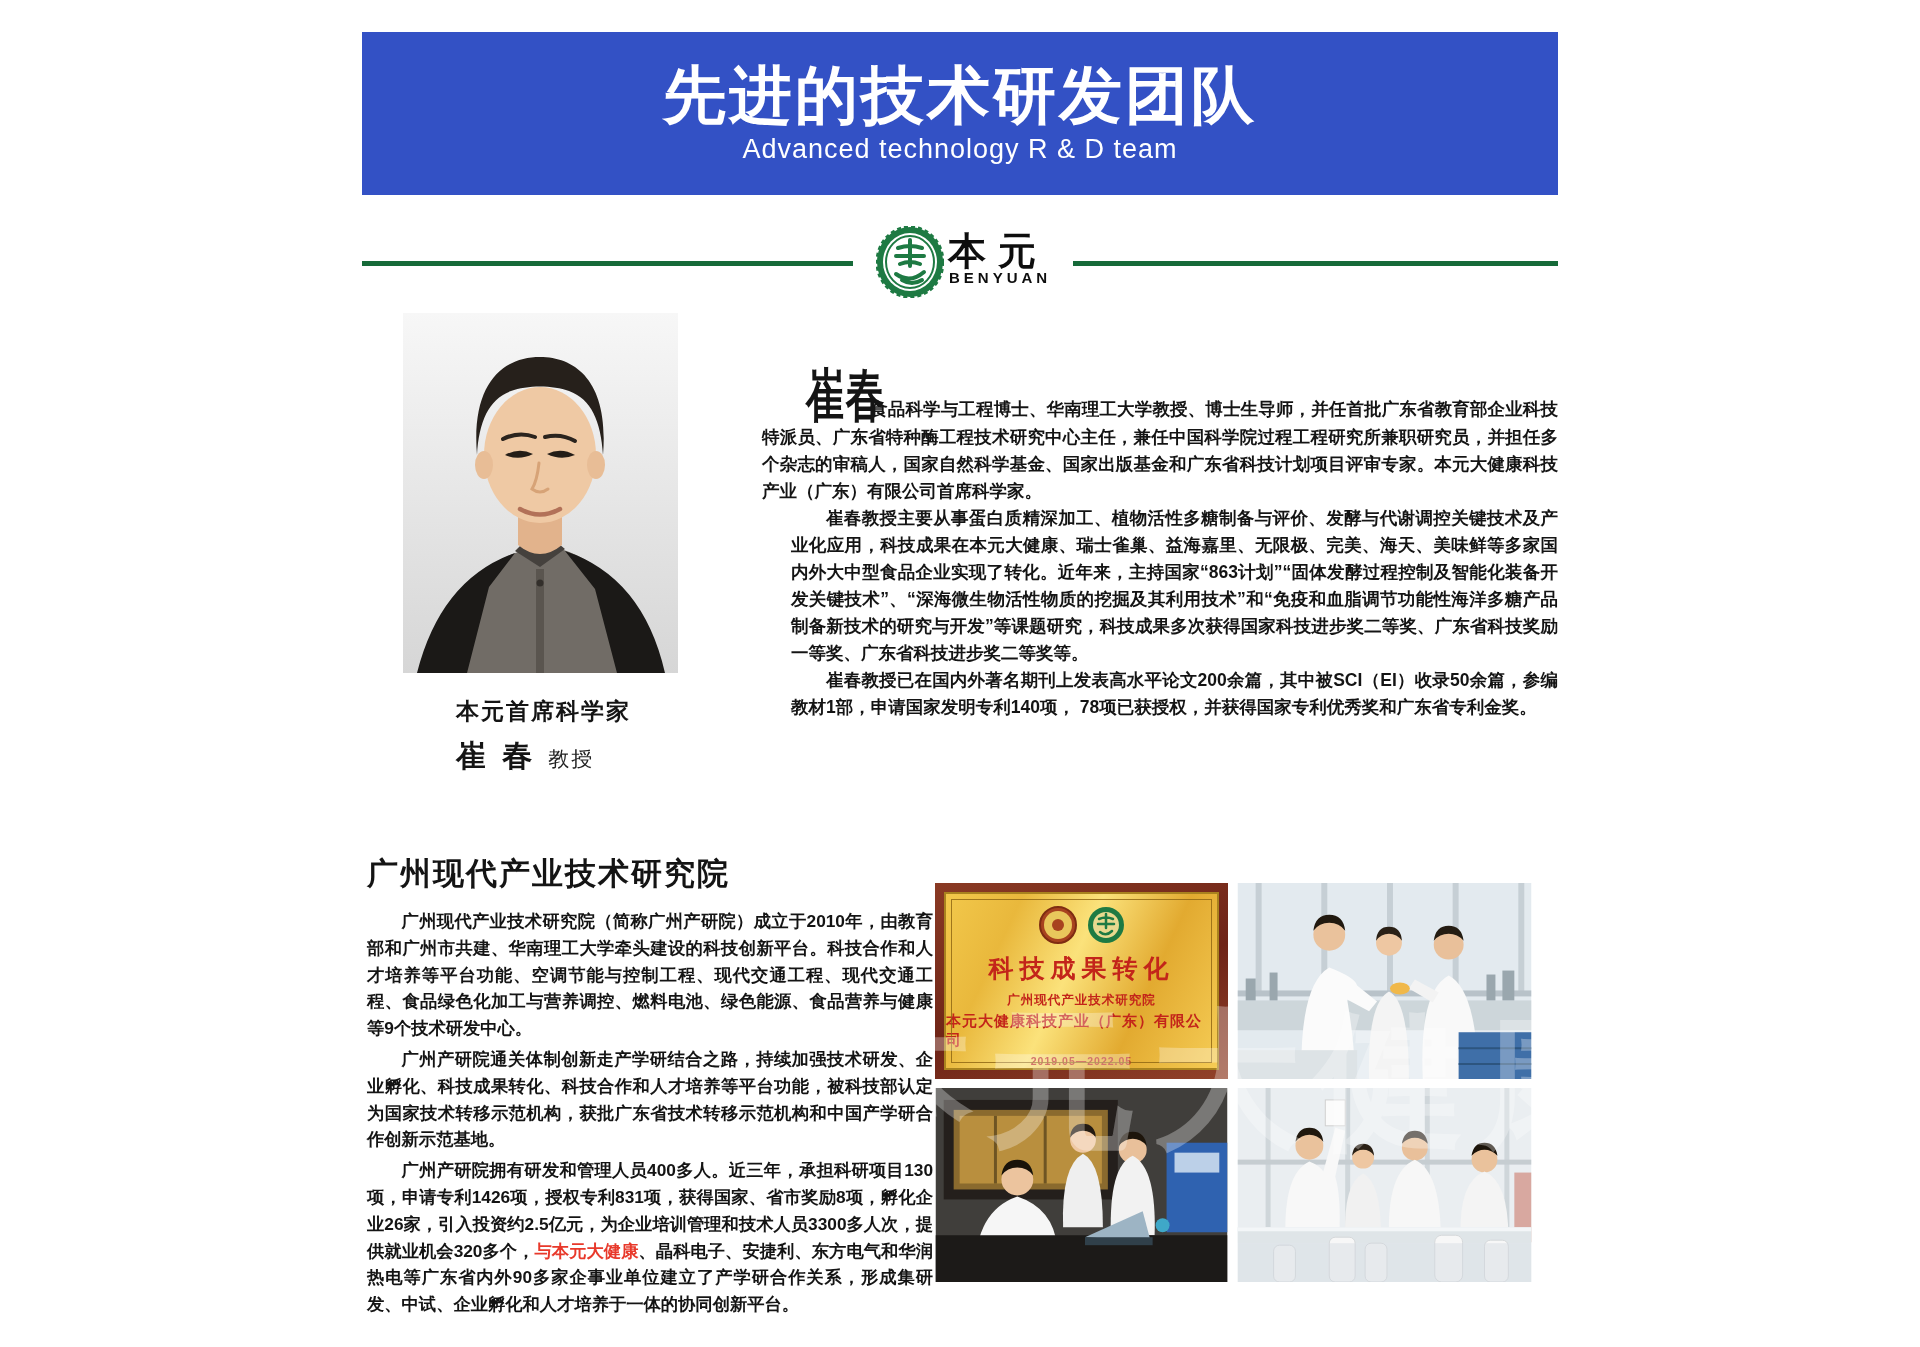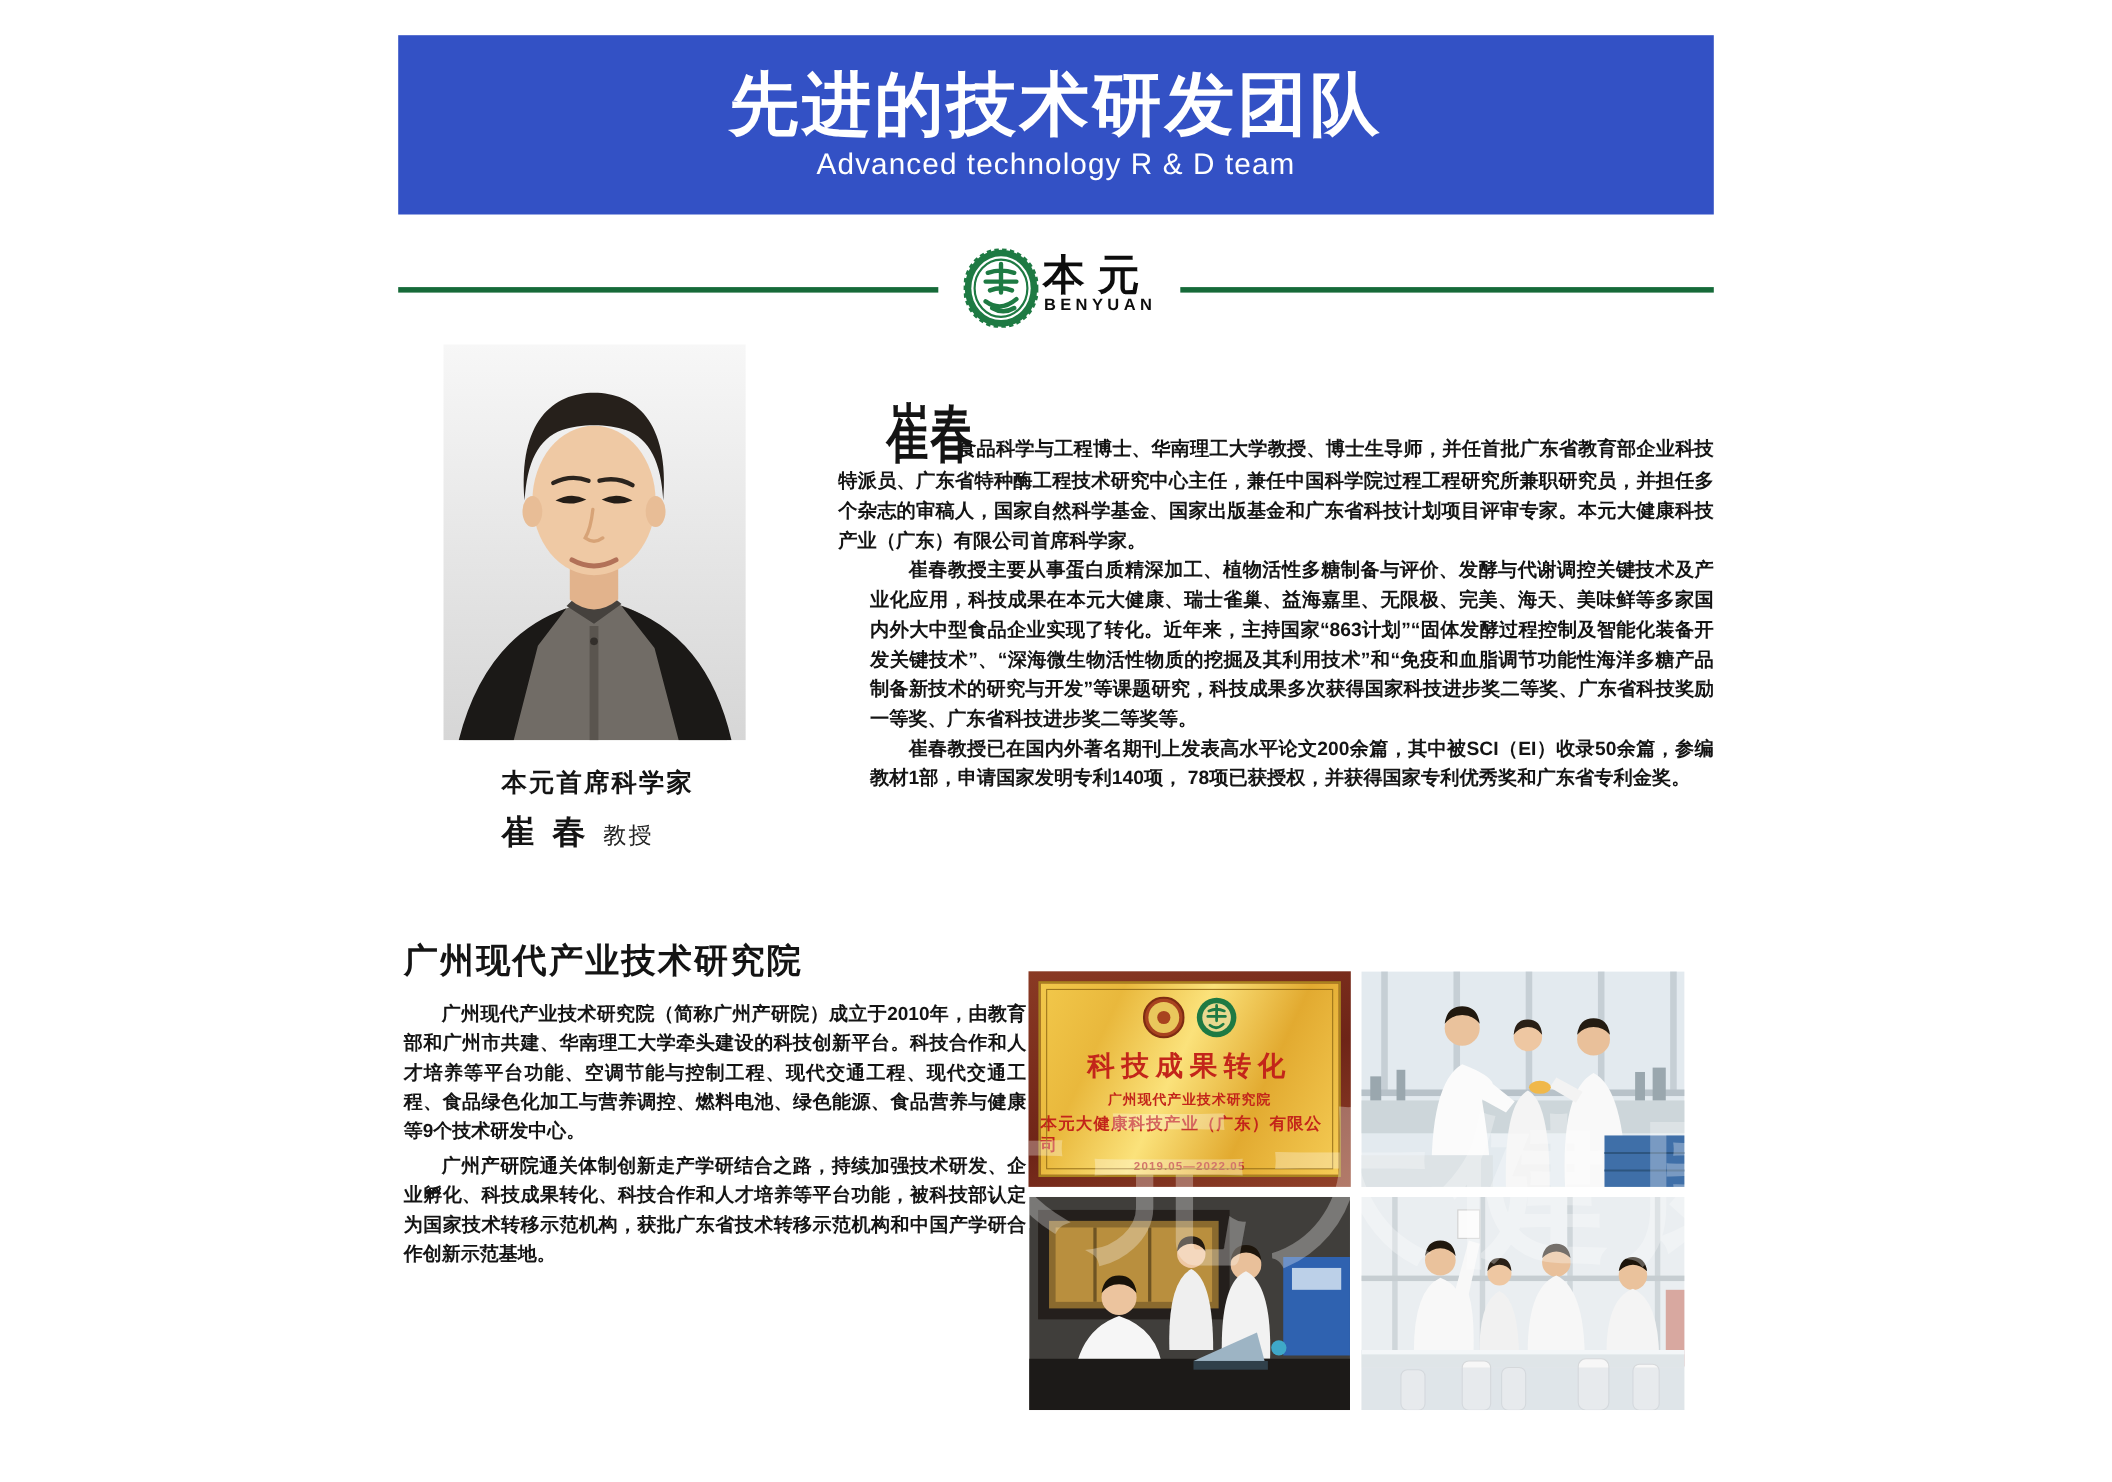--- a/index.html
+++ b/index.html
@@ -139,20 +139,23 @@
     </p>
     <p class="indent">崔春教授主要从事蛋白质精深加工、植物活性多糖制备与评价、发酵与代谢调控关键技术及产业化应用，科技成果在本元大健康、瑞士雀巢、益海嘉里、无限极、完美、海天、美味鲜等多家国内外大中型食品企业实现了转化。近年来，主持国家“863计划”“固体发酵过程控制及智能化装备开发关键技术”、“深海微生物活性物质的挖掘及其利用技术”和“免疫和血脂调节功能性海洋多糖产品制备新技术的研究与开发”等课题研究，科技成果多次获得国家科技进步奖二等奖、广东省科技奖励一等奖、广东省科技进步奖二等奖等。</p>
     <p class="indent">崔春教授已在国内外著名期刊上发表高水平论文200余篇，其中被SCI（EI）收录50余篇，参编教材1部，申请国家发明专利140项， 78项已获授权，并获得国家专利优秀奖和广东省专利金奖。</p>
   </div>
 
   <div class="institute">
     <h2 class="inst-heading">广州现代产业技术研究院</h2>
     <div class="inst-body">
       <p>广州现代产业技术研究院（简称广州产研院）成立于2010年，由教育部和广州市共建、华南理工大学牵头建设的科技创新平台。科技合作和人才培养等平台功能、空调节能与控制工程、现代交通工程、现代交通工程、食品绿色化加工与营养调控、燃料电池、绿色能源、食品营养与健康等9个技术研发中心。</p>
       <p>广州产研院通关体制创新走产学研结合之路，持续加强技术研发、企业孵化、科技成果转化、科技合作和人才培养等平台功能，被科技部认定为国家技术转移示范机构，获批广东省技术转移示范机构和中国产学研合作创新示范基地。</p>
+      <p>
+        <span>广州产研院拥有研发和管理人员400多人。近三年，承担科研项目130项，申请专利1426项，授权专利831项，获得国家、省市奖励8项，孵化企业26家，引入投资约2.5亿元，为企业培训管理和技术人员3300多人次，提供就业机会320多个，</span><span class="red">与本元大健康</span><span>、晶科电子、安捷利、东方电气和华润热电等广东省内外90多家企事业单位建立了产学研合作关系，形成集研发、中试、企业孵化和人才培养于一体的协同创新平台。</span>
+      </p>
     </div>
   </div>
 
   <div class="gallery">
 
     <div class="ph plaque">
       <div class="plaque-gold">
         <div class="plaque-seals">
           <svg width="38" height="38" viewBox="0 0 38 38">
             <circle cx="19" cy="19" r="18" fill="#a8431f"></circle>

